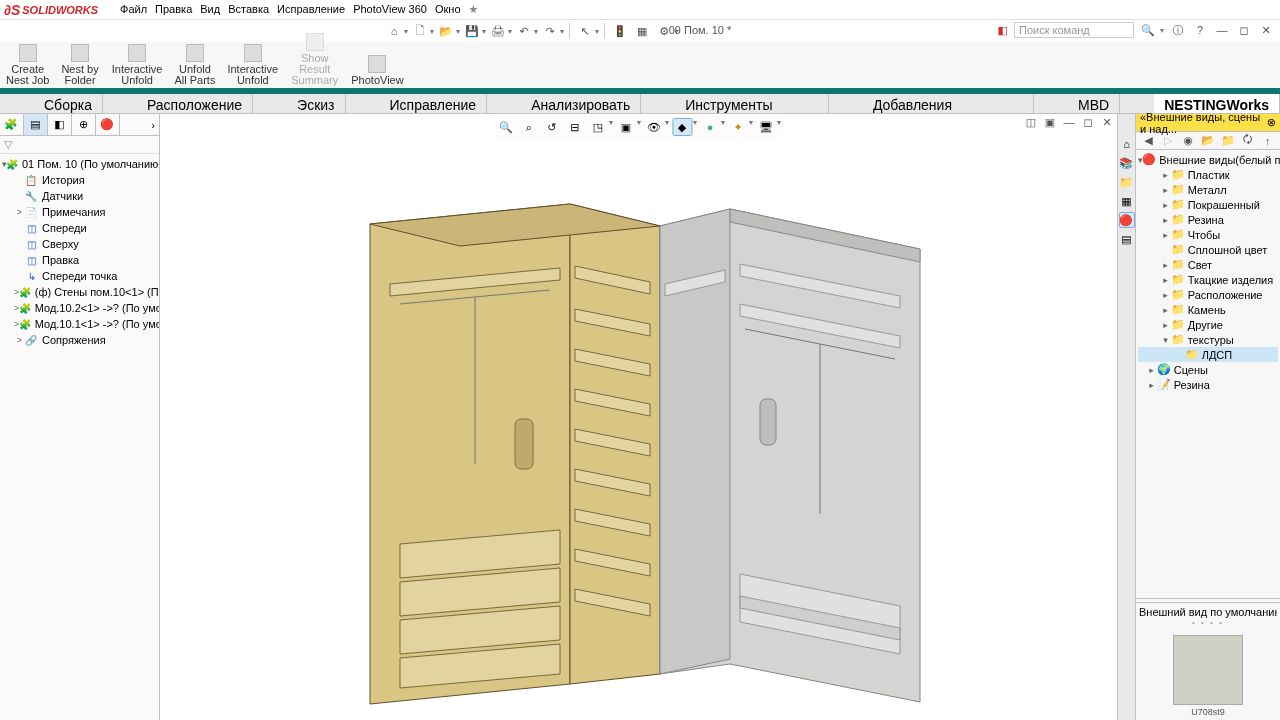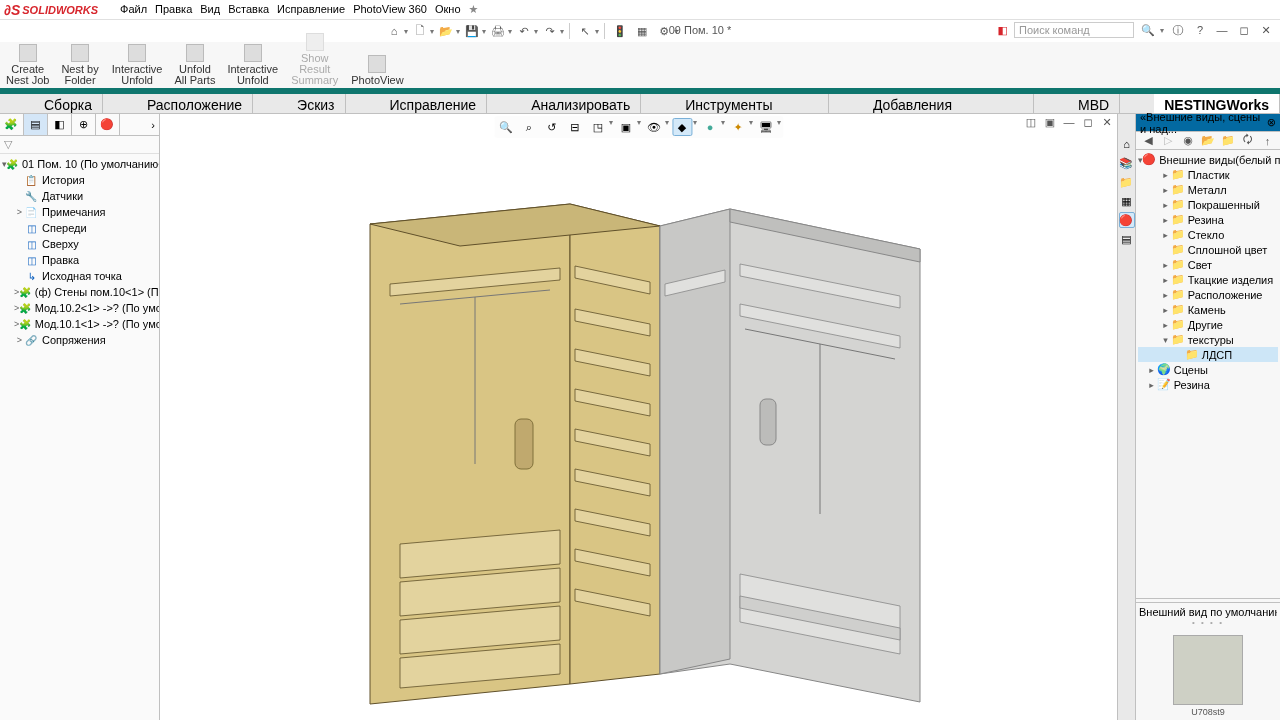--- a/index.html
+++ b/index.html
@@ -38,21 +38,21 @@
 .canvas { flex: 1; background: #fff; position: relative; }
 .view-toolbar { position: absolute; top: 2px; left: 50%; transform: translateX(-50%); display: flex; gap: 3px; background: rgba(250,250,250,0.6); padding: 2px; border-radius: 3px; }
 .vt-btn { width: 20px; height: 18px; display: flex; align-items: center; justify-content: center; cursor: pointer; border-radius: 2px; }
 .vt-btn.active { border: 1px solid #7ab0d8; background: #d4e9f9; }
 .model { position: absolute; top: 40px; left: 100px; }
 .doc-controls { position: absolute; top: 0; right: 2px; display: flex; gap: 3px; }
 .right-sidebar { width: 18px; background: #e9e9e9; border-left: 1px solid #c0c0c0; display: flex; flex-direction: column; align-items: center; padding-top: 22px; gap: 3px; }
 .rs-btn { width: 16px; height: 16px; display: flex; align-items: center; justify-content: center; cursor: pointer; border-radius:2px; }
 .rs-btn.active { border: 1px solid #7ab0d8; background: #d4e9f9; }
 .right-panel { width: 145px; background: #f7f7f7; border-left: 1px solid #c0c0c0; display: flex; flex-direction: column; }
-.rp-header { height: 18px; background: #0369a1; font-size: 10px; padding: 2px 4px; display: flex; align-items: center; justify-content: space-between; border-bottom: 1px solid #c0c0c0; }
+.rp-header { height: 18px; background: #fde047; font-size: 10px; padding: 2px 4px; display: flex; align-items: center; justify-content: space-between; border-bottom: 1px solid #c0c0c0; }
 .rp-toolbar { height: 18px; display: flex; align-items: center; gap: 3px; padding: 0 4px; border-bottom: 1px solid #c0c0c0; }
 .rp-tree { flex: 1; overflow: auto; padding: 2px; font-size: 10px; }
 .rp-node { display: flex; align-items: center; padding: 1px 0; white-space: nowrap; cursor: pointer; }
 .rp-node.sel { background: #cde6f7; }
 .rp-footer { border-top: 1px solid #c0c0c0; padding: 3px; font-size: 10px; }
 .tip-box { background: #ffffd8; border: 1px solid #e0e080; padding: 3px; font-size: 9px; line-height: 11px; margin-top: 2px; }
 .swatch { width: 70px; height: 70px; background: #ced0c5; border: 1px solid #aaa; margin: 8px auto 2px; }
 .swatch-label { text-align: center; font-size: 9px; color: #555; }
 .drag-handle { text-align:center; color:#aaa; font-size:8px; letter-spacing:2px; }
 svg { display: block; }
@@ -220,21 +220,21 @@
             <span>Сверху</span>
           </div>
           <div class="tree-node" style="padding-left: 12px;">
             <span class="tn-exp"></span>
             <span class="tn-icon" style="color:#1565c0">◫</span>
             <span>Правка</span>
           </div>
           <div class="tree-node" style="padding-left: 12px;">
             <span class="tn-exp"></span>
             <span class="tn-icon" style="color:#1565c0">↳</span>
-            <span>Исходная точка</span>
+            <span>Спереди точка</span>
           </div>
           <div class="tree-node" style="padding-left: 12px;">
             <span class="tn-exp">&gt;</span>
             <span class="tn-icon" style="color:#c29a33">🧩</span>
             <span>(ф) Стены пом.10&lt;1&gt; (По умолчан</span>
           </div>
           <div class="tree-node" style="padding-left: 12px;">
             <span class="tn-exp">&gt;</span>
             <span class="tn-icon" style="color:#c29a33">🧩</span>
             <span>Мод.10.2&lt;1&gt; -&gt;? (По умолчанию&lt;</span>
@@ -378,21 +378,21 @@
             <span>Покрашенный</span>
           </div>
           <div class="rp-node" style="padding-left: 22px;">
             <span class="tn-exp">▸</span>
             <span style="margin-right:3px">📁</span>
             <span>Резина</span>
           </div>
           <div class="rp-node" style="padding-left: 22px;">
             <span class="tn-exp">▸</span>
             <span style="margin-right:3px">📁</span>
-            <span>Стекло</span>
+            <span>Чтобы</span>
           </div>
           <div class="rp-node" style="padding-left: 22px;">
             <span class="tn-exp"></span>
             <span style="margin-right:3px">📁</span>
             <span>Сплошной цвет</span>
           </div>
           <div class="rp-node" style="padding-left: 22px;">
             <span class="tn-exp">▸</span>
             <span style="margin-right:3px">📁</span>
             <span>Свет</span>

